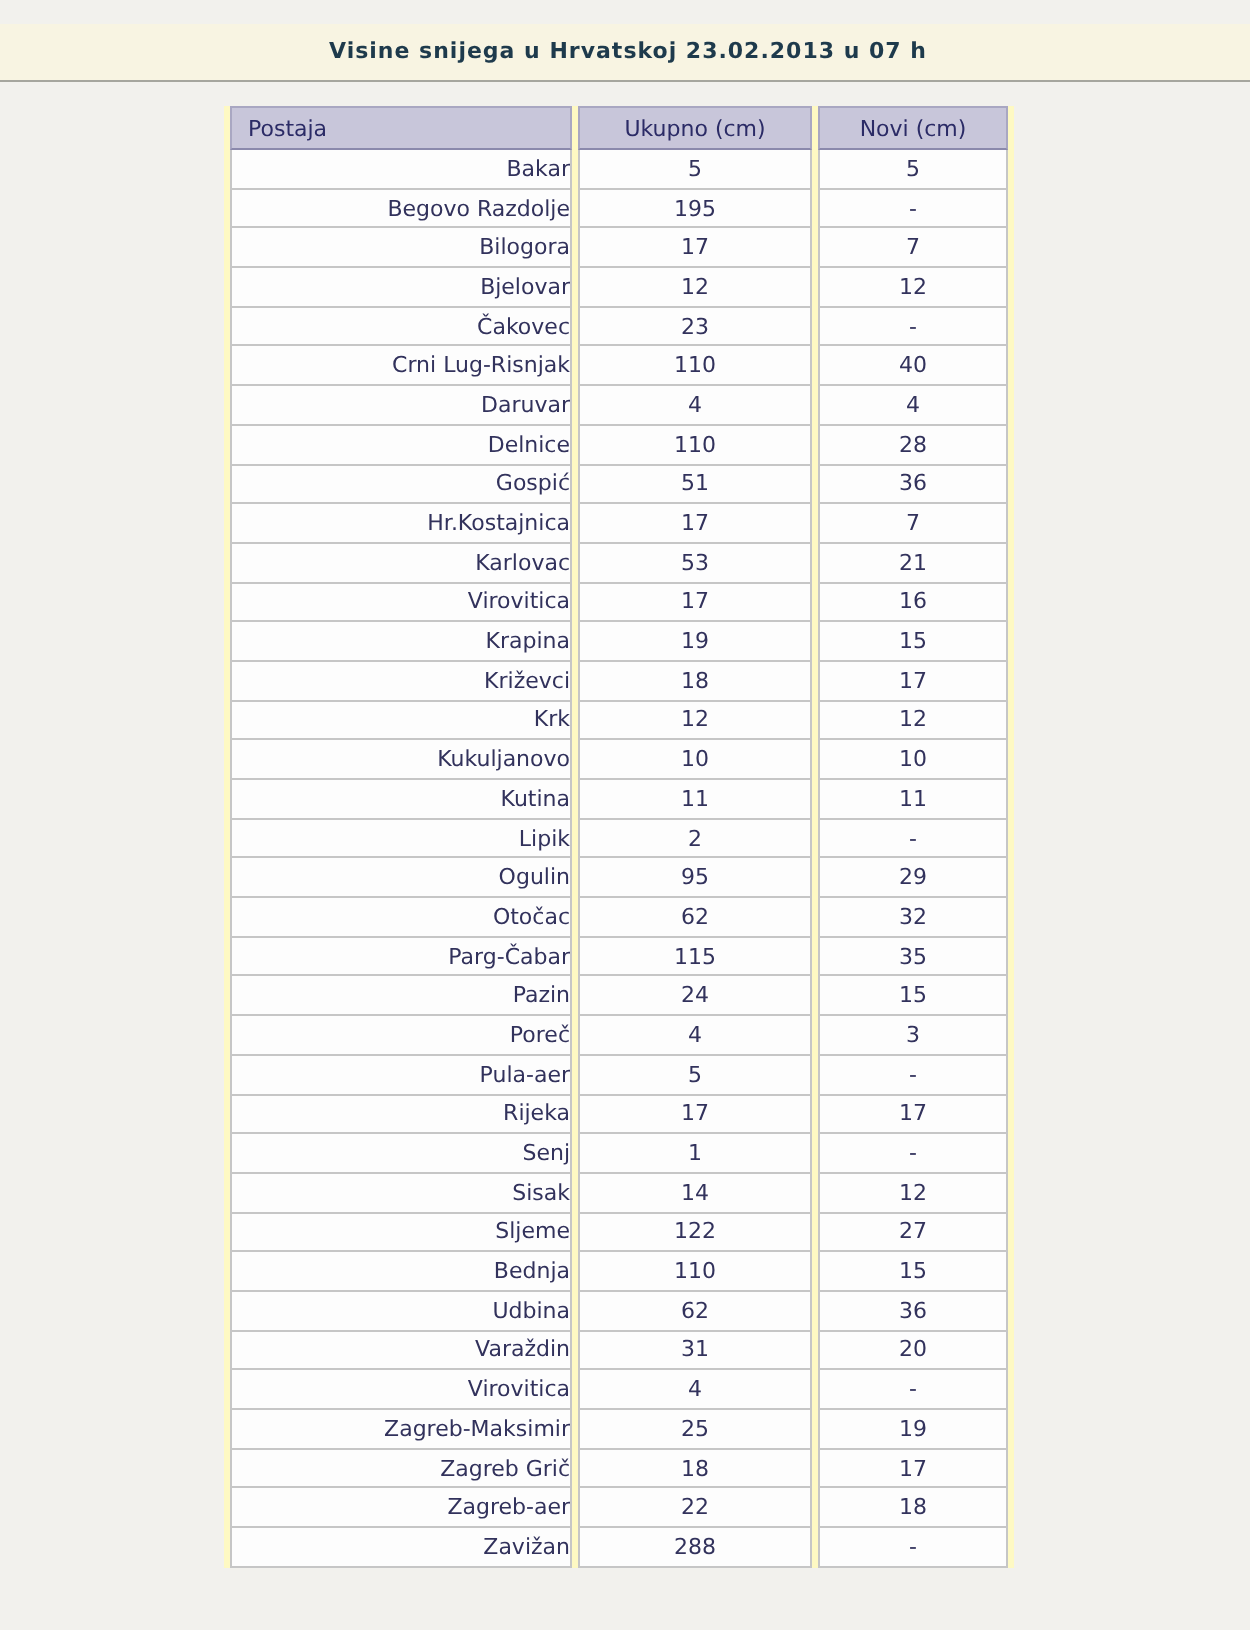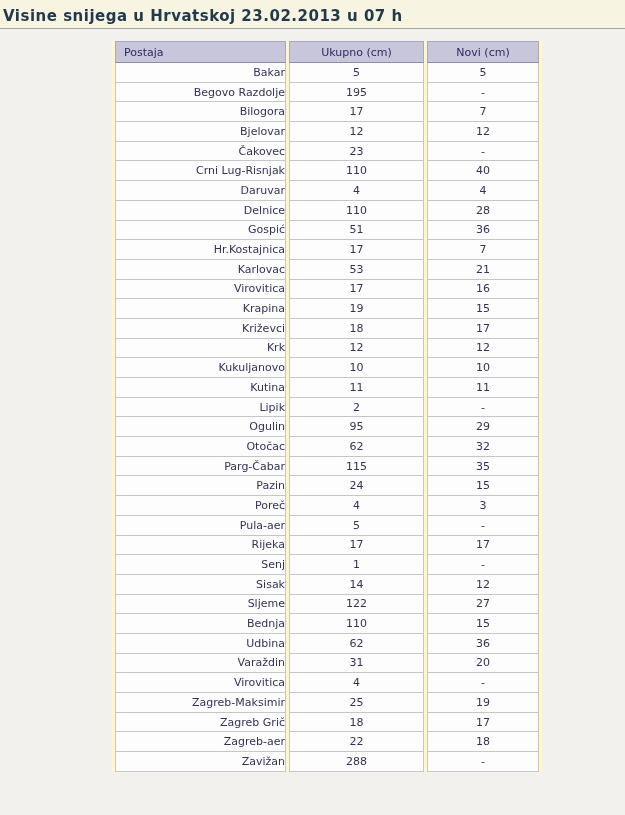--- a/index.html
+++ b/index.html
@@ -12,26 +12,27 @@
     background: #f2f1ed;
     font-family: "DejaVu Sans", sans-serif;
     overflow: hidden;
   }
   .title-bar {
     background: #f8f4e2;
     height: 28px;
     border-bottom: 1px solid #a6a69e;
   }
   .page-title {
-    margin: 0;
+    margin: 12px;
     padding: 7px 0 0 3px;
-    font-size: 15px;
+    font-size: 11px;
     font-weight: bold;
     letter-spacing: 0.5px;
     color: #1e3a4c;
+    text-align: center;
   }
   .content {
     margin: 12px 0 0 112px;
   }
   table.snow-table {
     border-collapse: separate;
     border-spacing: 3px 0;
     background: #fef9c3;
     table-layout: fixed;
     width: 395px;
@@ -45,22 +46,22 @@
   }
   th {
     height: 22px;
     background: #c8c6da;
     color: #2b2b66;
     font-weight: normal;
     border: 1px solid #a9a7c2;
     border-bottom-color: #8b89ac;
   }
   th.col-station { width: 171px; text-align: left; padding-left: 8px; }
-  th.col-total   { width: 135px; text-align: center; }
-  th.col-new     { width: 112px;  text-align: center; }
+  th.col-total   { width: 117px; text-align: center; }
+  th.col-new     { width: 95px;  text-align: center; }
   td {
     height: 19.7px;
     background: #fdfdfd;
     color: #32325c;
     border-left: 1px solid #c6c6c6;
     border-right: 1px solid #c6c6c6;
     border-bottom: 1px solid #c6c6c6;
   }
   td.cell-station { text-align: right; padding-left: 8px; }
   td.cell-num     { text-align: center; }

